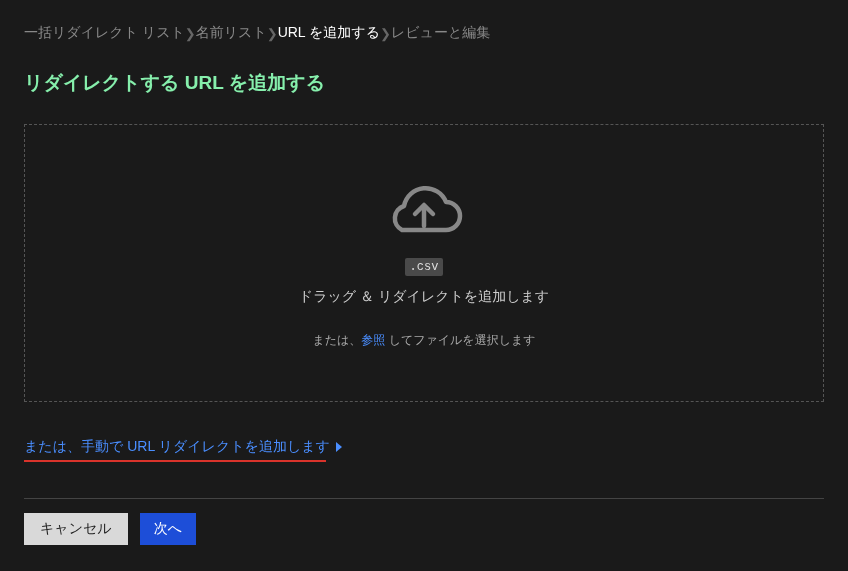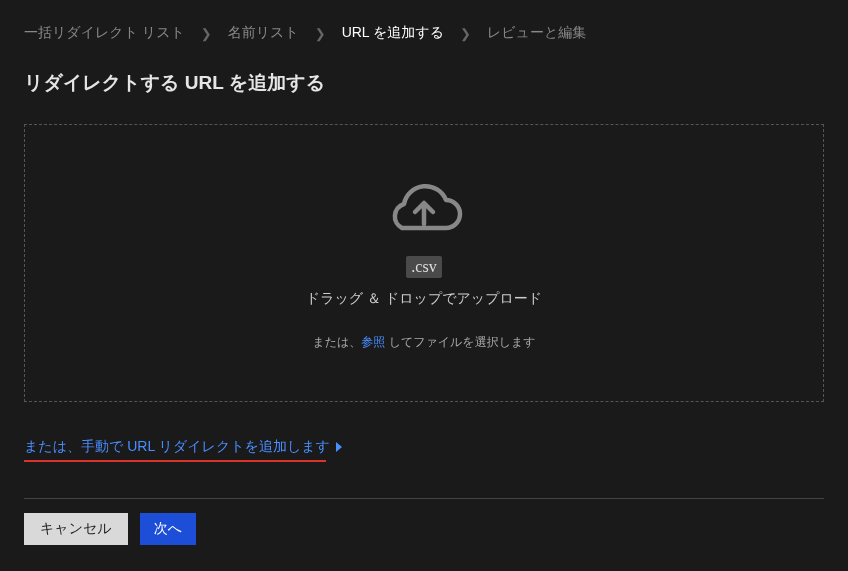--- a/index.html
+++ b/index.html
@@ -9,40 +9,39 @@
       font-family: "Hiragino Sans", "Hiragino Kaku Gothic ProN", Meiryo, sans-serif;
       font-size: 14px;
       width: 848px;
       height: 571px;
       padding: 24px;
       overflow: hidden;
     }
     .breadcrumb {
       display: flex;
       align-items: center;
-      gap: 16px;
       margin-bottom: 28px;
       font-size: 14px;
       color: #888;
     }
     .breadcrumb-item {
       color: #888;
     }
     .breadcrumb-item.active {
       color: #fff;
       font-weight: 400;
     }
     .chev {
       color: #666;
       font-size: 13px;
     }
     .page-title {
       font-size: 19px;
       font-weight: 600;
-      color: #e5e5e5;
+      color: #86efac;
       margin-bottom: 28px;
     }
     .dropzone {
       border: 1px dashed #555;
       width: 800px;
       height: 278px;
       display: flex;
       flex-direction: column;
       align-items: center;
       justify-content: center;
@@ -57,22 +56,22 @@
     }
     .upload-line1 {
       font-size: 14px;
       color: #ccc;
       display: flex;
       align-items: center;
       gap: 6px;
     }
     .csv-badge {
       background: #4a4a4a;
-      font-family: Liberation Serif, serif;
-      font-size: 16px;
+      font-family: Liberation Mono, monospace;
+      font-size: 12px;
       padding: 2px 5px;
       border-radius: 2px;
       color: #ddd;
     }
     .upload-line2 {
       font-size: 14px;
       color: #ccc;
       margin-top: 4px;
     }
     .upload-line3 {
@@ -152,21 +151,21 @@
   <span class="cloud-icon">
     <svg viewBox="0 0 82 62" fill="none" stroke="#888" stroke-width="4.5" stroke-linecap="round" stroke-linejoin="round">
       <path d="M63 52 A14 14 0 0 0 63 24 A22 22 0 0 0 21 28 A13 13 0 0 0 19 52 Z"></path>
       <line x1="41" y1="48" x2="41" y2="28"></line>
       <polyline points="32,36 41,27 50,36"></polyline>
     </svg>
   </span>
   <div class="upload-line1">
     <span class="csv-badge">.csv</span>
   </div>
-  <div class="upload-line2">ドラッグ ＆ ドロップでアップロード</div>
+  <div class="upload-line2">ドラッグ ＆ リダイレクトを追加します</div>
   <div class="upload-line3">
     <span>または、</span><span class="browse-link">参照</span><span> してファイルを選択します</span>
   </div>
 </div>
 
 <div class="manual-link-wrap">
   <span class="manual-link">
     <span>または、手動で URL リダイレクトを追加します</span>
     <span class="tri"></span>
   </span>

